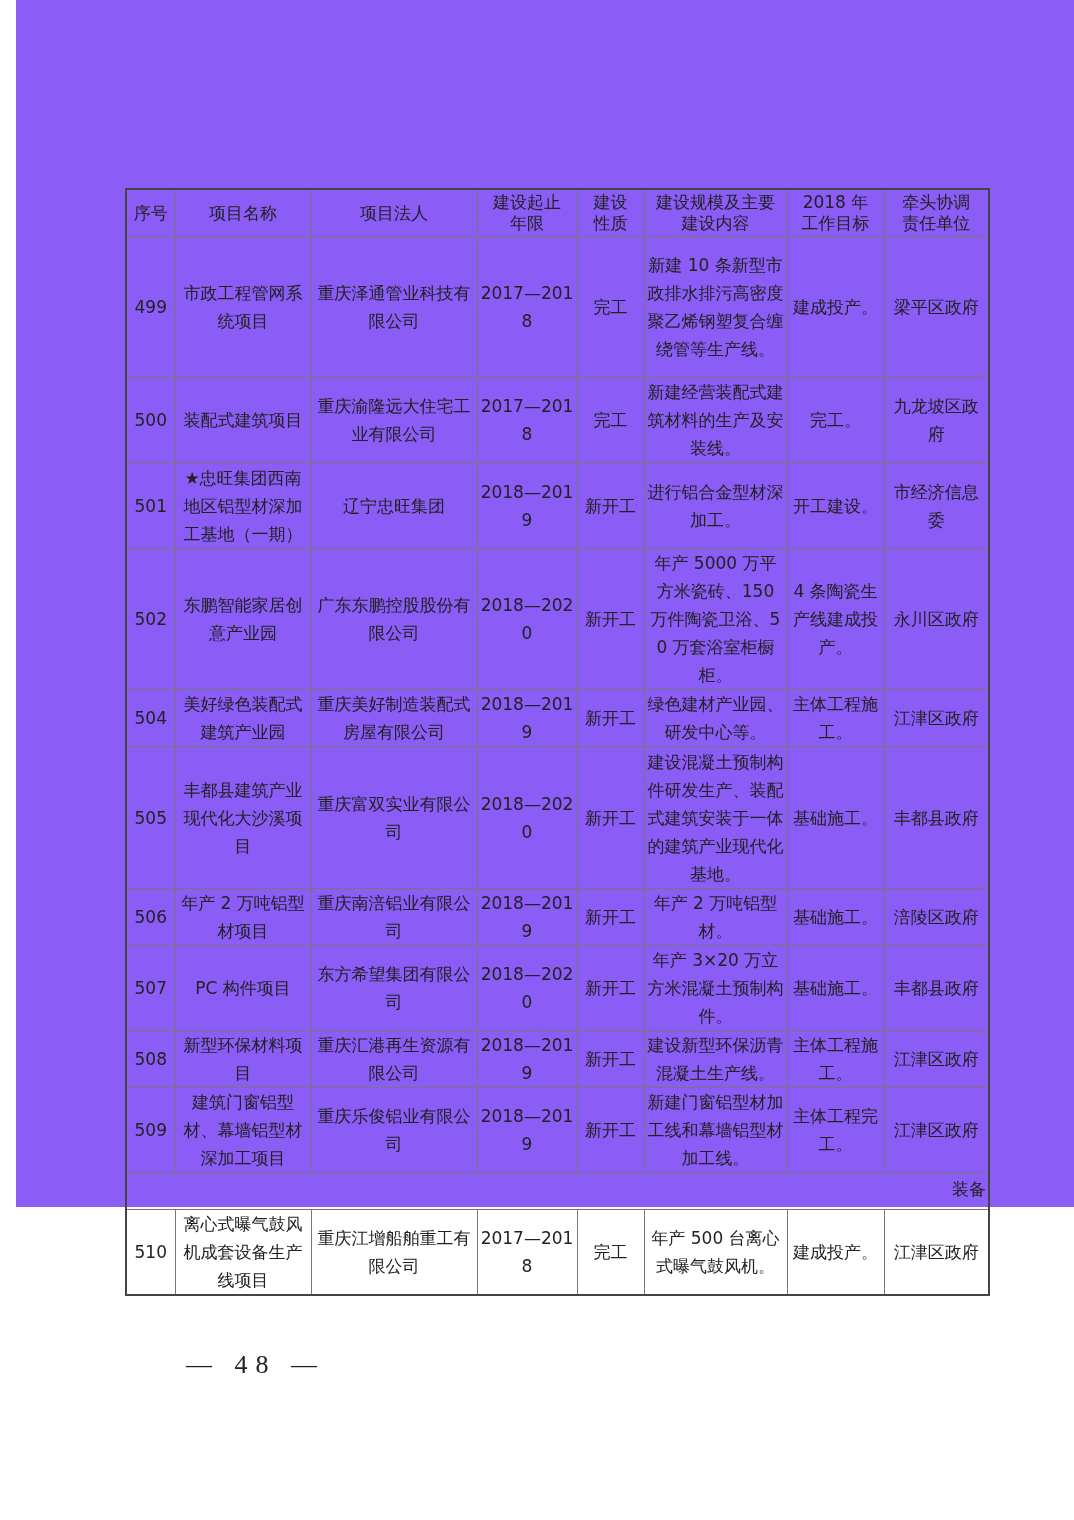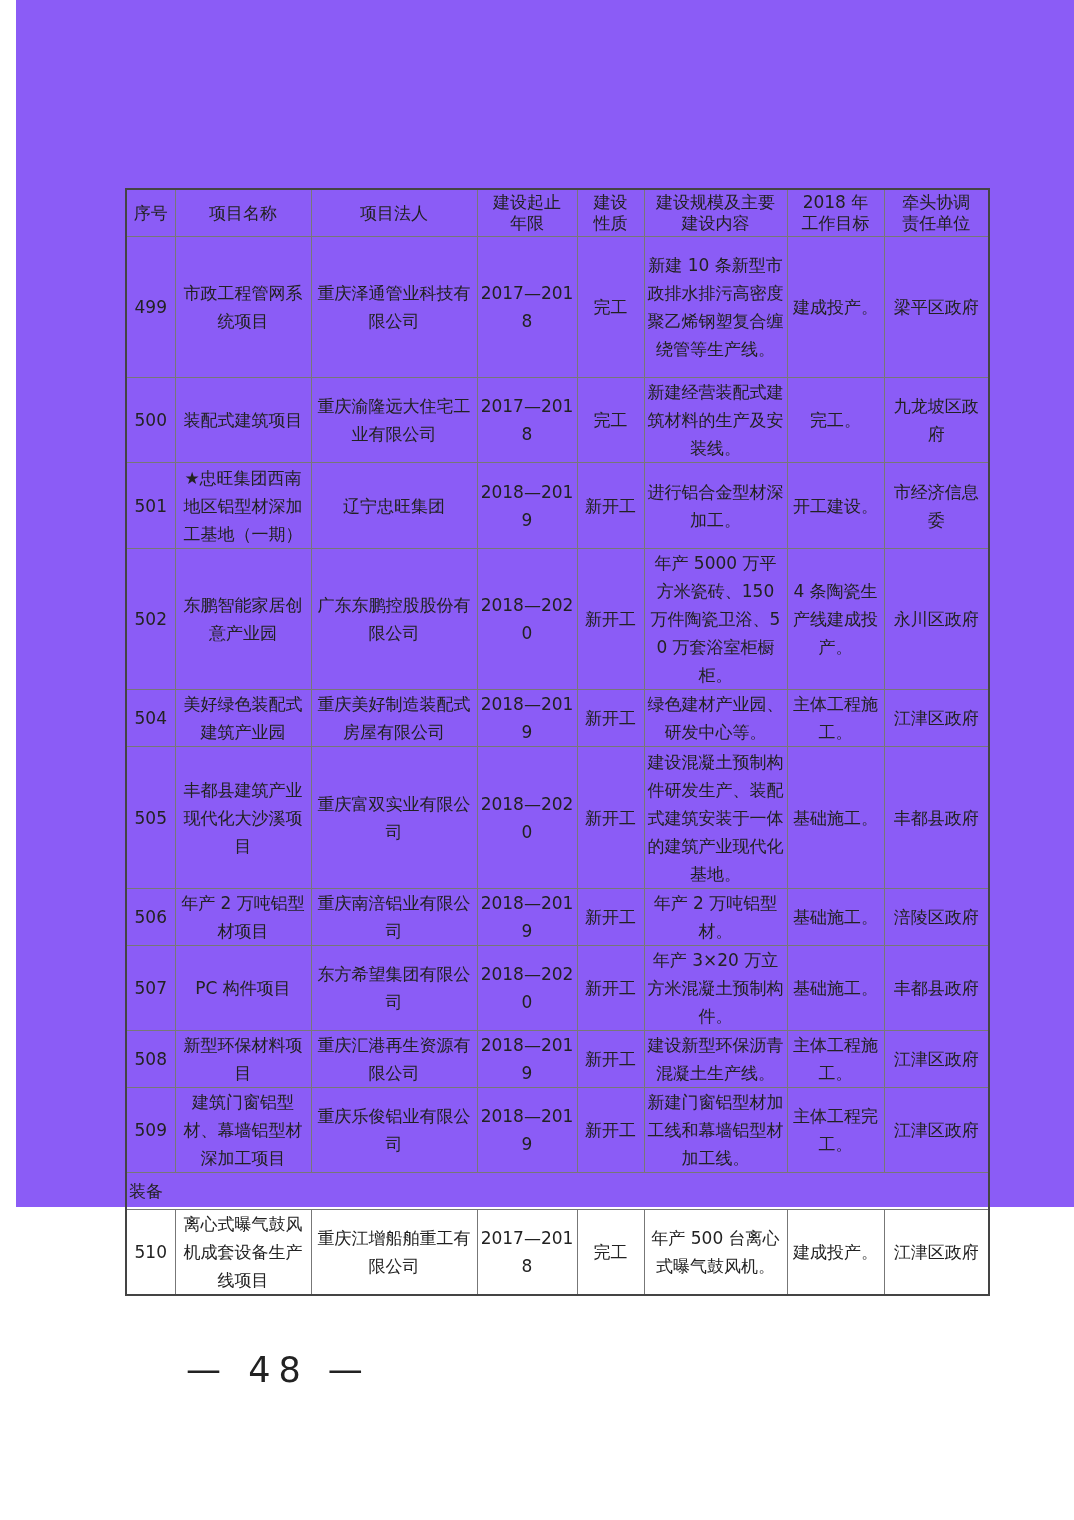--- a/index.html
+++ b/index.html
@@ -13,24 +13,24 @@
     }
     table.proj th, table.proj td {
       border: 1px solid #777;
       font-size: 17px; line-height: 28px;
       padding: 0 2px; vertical-align: middle;
       word-break: break-all; font-weight: normal;
     }
     table.proj th { text-align: center; line-height: 21px; padding: 2px 2px; }
     td.c { text-align: center; }
     td.l { text-align: center; }
-    td.section { text-align: left; height: 36px; }
+    td.section { text-align: right; height: 36px; font-family: Liberation Mono, monospace; }
     .page-num {
       position: absolute; left: 170px; top: 1350px;
-      font-size: 35px; letter-spacing: 8px; color: #222;
+      font-size: 26px; letter-spacing: 8px; color: #222; font-family: Liberation Serif, serif;
     }
   </style>
 </head>
 <body>
 
 <div class="page">
   <table class="proj">
     <colgroup>
       <col style="width:49px">
       <col style="width:136px">

